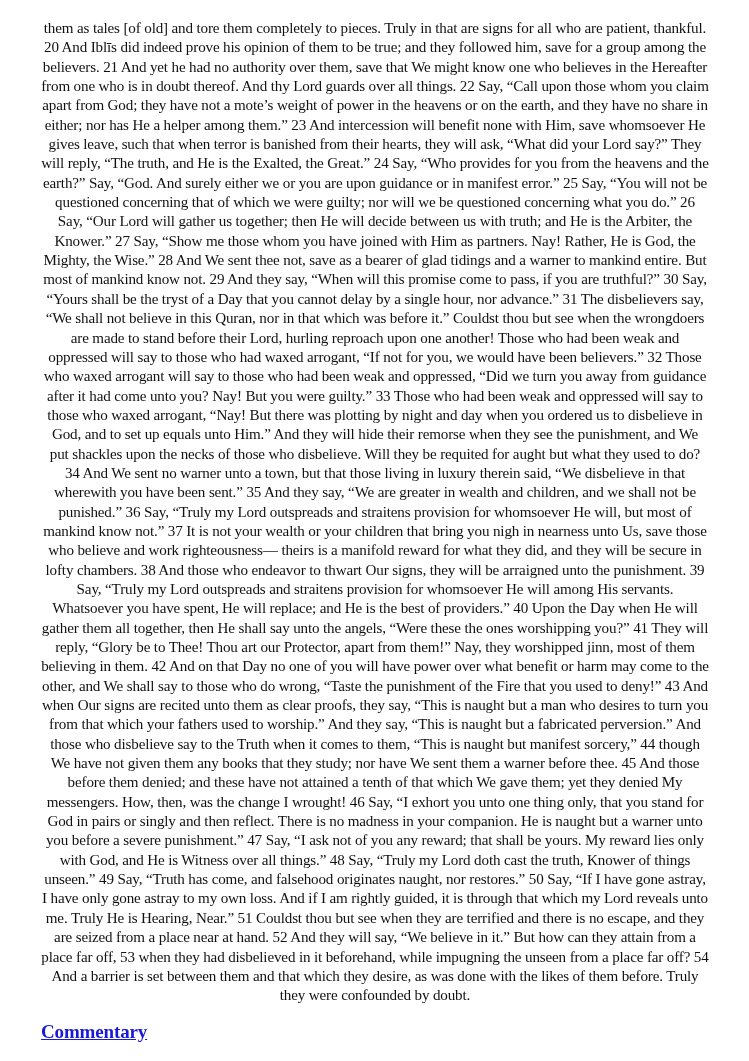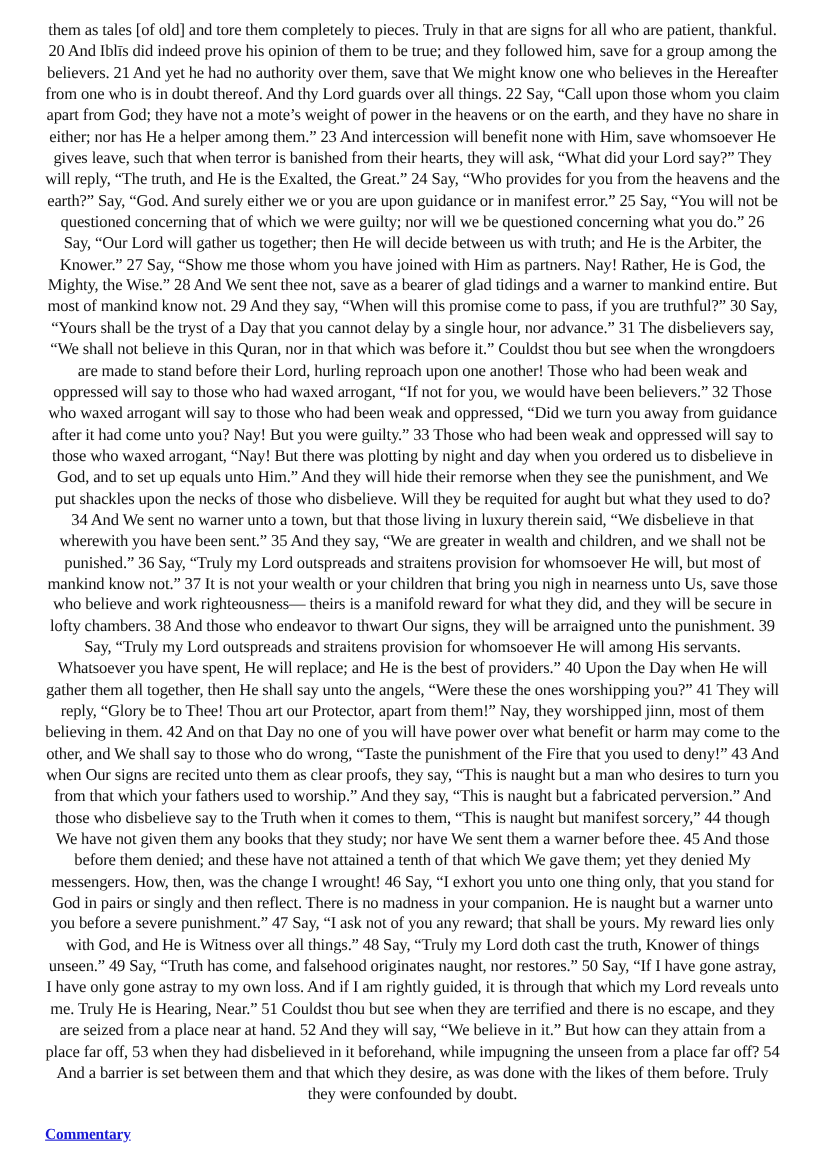--- a/index.html
+++ b/index.html
@@ -8,21 +8,21 @@
     position: absolute; left: 41px; top: 19px; width: 668px;
     font-family: "Liberation Serif", serif;
     font-size: 15.1px; line-height: 19.35px; color: #111111;
     letter-spacing: -0.15px;
   }
   .page p { margin: 0; }
   .verses { text-align: center; }
   .heading {
     margin: 13px 0 14px 0;
     font-family: "Liberation Serif", serif;
-    font-weight: bold; font-size: 14px; line-height: 26px;
+    font-weight: bold; font-size: 19px; line-height: 26px;
     color: #1a1ad6; text-decoration: underline;
     display: inline-block; cursor: pointer;
   }
   .block { margin-bottom: 17px; }
 </style>
 </head>
 <body>
 
 <div class="page">
   <p class="verses block">them as tales [of old] and tore them completely to pieces. Truly in that are signs for all who are patient, thankful. 20 And Iblīs did indeed prove his opinion of them to be true; and they followed him, save for a group among the believers. 21 And yet he had no authority over them, save that We might know one who believes in the Hereafter from one who is in doubt thereof. And thy Lord guards over all things. 22 Say, “Call upon those whom you claim apart from God; they have not a mote’s weight of power in the heavens or on the earth, and they have no share in either; nor has He a helper among them.” 23 And intercession will benefit none with Him, save whomsoever He gives leave, such that when terror is banished from their hearts, they will ask, “What did your Lord say?” They will reply, “The truth, and He is the Exalted, the Great.” 24 Say, “Who provides for you from the heavens and the earth?” Say, “God. And surely either we or you are upon guidance or in manifest error.” 25 Say, “You will not be questioned concerning that of which we were guilty; nor will we be questioned concerning what you do.” 26 Say, “Our Lord will gather us together; then He will decide between us with truth; and He is the Arbiter, the Knower.” 27 Say, “Show me those whom you have joined with Him as partners. Nay! Rather, He is God, the Mighty, the Wise.” 28 And We sent thee not, save as a bearer of glad tidings and a warner to mankind entire. But most of mankind know not. 29 And they say, “When will this promise come to pass, if you are truthful?” 30 Say, “Yours shall be the tryst of a Day that you cannot delay by a single hour, nor advance.” 31 The disbelievers say, “We shall not believe in this Quran, nor in that which was before it.” Couldst thou but see when the wrongdoers are made to stand before their Lord, hurling reproach upon one another! Those who had been weak and oppressed will say to those who had waxed arrogant, “If not for you, we would have been believers.” 32 Those who waxed arrogant will say to those who had been weak and oppressed, “Did we turn you away from guidance after it had come unto you? Nay! But you were guilty.” 33 Those who had been weak and oppressed will say to those who waxed arrogant, “Nay! But there was plotting by night and day when you ordered us to disbelieve in God, and to set up equals unto Him.” And they will hide their remorse when they see the punishment, and We put shackles upon the necks of those who disbelieve. Will they be requited for aught but what they used to do? 34 And We sent no warner unto a town, but that those living in luxury therein said, “We disbelieve in that wherewith you have been sent.” 35 And they say, “We are greater in wealth and children, and we shall not be punished.” 36 Say, “Truly my Lord outspreads and straitens provision for whomsoever He will, but most of mankind know not.” 37 It is not your wealth or your children that bring you nigh in nearness unto Us, save those who believe and work righteousness— theirs is a manifold reward for what they did, and they will be secure in lofty chambers. 38 And those who endeavor to thwart Our signs, they will be arraigned unto the punishment. 39 Say, “Truly my Lord outspreads and straitens provision for whomsoever He will among His servants. Whatsoever you have spent, He will replace; and He is the best of providers.” 40 Upon the Day when He will gather them all together, then He shall say unto the angels, “Were these the ones worshipping you?” 41 They will reply, “Glory be to Thee! Thou art our Protector, apart from them!” Nay, they worshipped jinn, most of them believing in them. 42 And on that Day no one of you will have power over what benefit or harm may come to the other, and We shall say to those who do wrong, “Taste the punishment of the Fire that you used to deny!” 43 And when Our signs are recited unto them as clear proofs, they say, “This is naught but a man who desires to turn you from that which your fathers used to worship.” And they say, “This is naught but a fabricated perversion.” And those who disbelieve say to the Truth when it comes to them, “This is naught but manifest sorcery,” 44 though We have not given them any books that they study; nor have We sent them a warner before thee. 45 And those before them denied; and these have not attained a tenth of that which We gave them; yet they denied My messengers. How, then, was the change I wrought! 46 Say, “I exhort you unto one thing only, that you stand for God in pairs or singly and then reflect. There is no madness in your companion. He is naught but a warner unto you before a severe punishment.” 47 Say, “I ask not of you any reward; that shall be yours. My reward lies only with God, and He is Witness over all things.” 48 Say, “Truly my Lord doth cast the truth, Knower of things unseen.” 49 Say, “Truth has come, and falsehood originates naught, nor restores.” 50 Say, “If I have gone astray, I have only gone astray to my own loss. And if I am rightly guided, it is through that which my Lord reveals unto me. Truly He is Hearing, Near.” 51 Couldst thou but see when they are terrified and there is no escape, and they are seized from a place near at hand. 52 And they will say, “We believe in it.” But how can they attain from a place far off, 53 when they had disbelieved in it beforehand, while impugning the unseen from a place far off? 54 And a barrier is set between them and that which they desire, as was done with the likes of them before. Truly they were confounded by doubt.</p>

